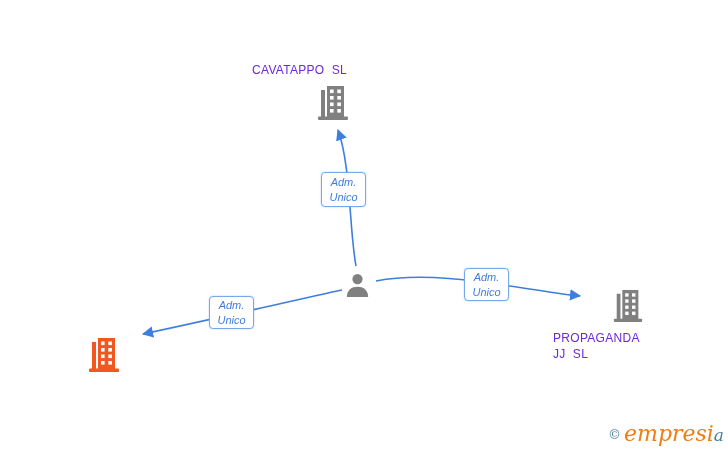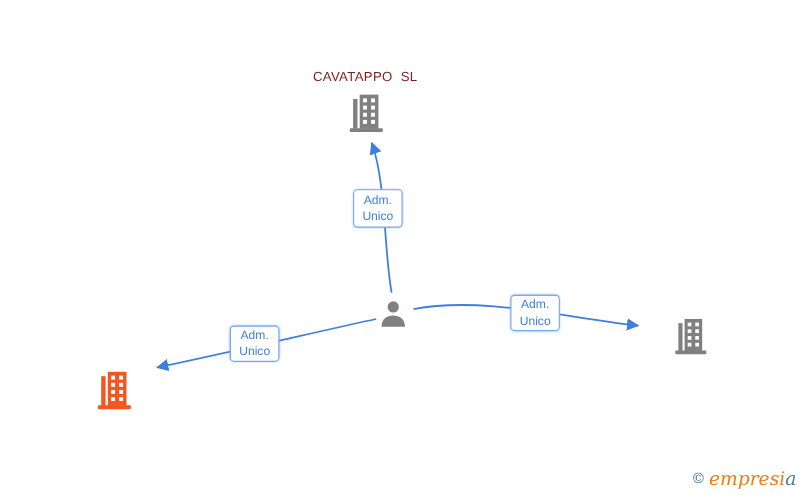--- a/index.html
+++ b/index.html
@@ -9,23 +9,23 @@
     height: 450px;
     background: #ffffff;
     overflow: hidden;
     font-family: "Liberation Sans", sans-serif;
   }
   #edge-svg { position: absolute; left: 0; top: 0; width: 728px; height: 450px; }
   #edge-svg path.edge { stroke: #3e7ede; stroke-width: 1.6; fill: none; }
 
   .node-label {
     position: absolute;
-    text-align: center;
+    text-align: left;
     white-space: pre-wrap;
-    color: #7f1d1d;
+    color: #6d28d9;
     font-size: 12px;
     line-height: 15.5px;
     letter-spacing: 0.3px;
     cursor: pointer;
   }
   .icon-box { position: absolute; cursor: pointer; }
   .icon-gray  { color: #808080; }
   .icon-orange{ color: #f4561f; }
 
   .edge-label {
@@ -37,33 +37,34 @@
     box-shadow: 0 0 2px rgba(120,168,236,0.55);
     color: #3e7ede;
     font-size: 11px;
     line-height: 14.5px;
     text-align: center;
     white-space: pre-wrap;
     display: flex;
     align-items: center;
     justify-content: center;
     cursor: pointer;
+    font-style: italic;
   }
 
   #logo {
     position: absolute;
     right: 4px;
     bottom: 4px;
     cursor: pointer;
     font-family: "DejaVu Serif", serif;
     font-style: italic;
     user-select: none;
   }
   #logo .copy  { color: #4b7f95; font-size: 13px; font-style: normal; vertical-align: 2px; margin-right: 3px; }
-  #logo .brand-main { color: #ee7d16; font-size: 17px; }
+  #logo .brand-main { color: #ee7d16; font-size: 22px; }
   #logo .brand-tail { color: #4b7f95; font-size: 17px; }
 </style>
 </head>
 <body>
 
 <div id="canvas">
 
   <svg id="edge-svg" viewBox="0 0 728 450">
     <defs>
       <marker id="ah" markerWidth="9" markerHeight="9" refX="6.3" refY="3.5" orient="auto">
@@ -129,20 +130,22 @@
           <rect x="21.3" y="5.5" width="3.6" height="3.6"></rect>
         <rect x="14" y="12" width="3.6" height="3.6"></rect>
           <rect x="21.3" y="12" width="3.6" height="3.6"></rect>
         <rect x="14" y="18.5" width="3.6" height="3.6"></rect>
           <rect x="21.3" y="18.5" width="3.6" height="3.6"></rect>
         <rect x="14" y="25" width="3.6" height="3.6"></rect>
           <rect x="21.3" y="25" width="3.6" height="3.6"></rect>
       </g>
     </svg>
   </div>
+  <div class="node-label" style="left:553px; top:331px; width:150px;">PROPAGANDA
+JJ  SL</div>
 
   <div class="edge-label" style="left:321px; top:172px; width:45px; height:35px;">Adm.
 Unico</div>
   <div class="edge-label" style="left:209px; top:296px; width:45px; height:33px;">Adm.
 Unico</div>
   <div class="edge-label" style="left:464px; top:268px; width:45px; height:33px;">Adm.
 Unico</div>
 
   <div id="logo">
     <span class="copy">©</span><span class="brand-main">empresi</span><span class="brand-tail">a</span>

